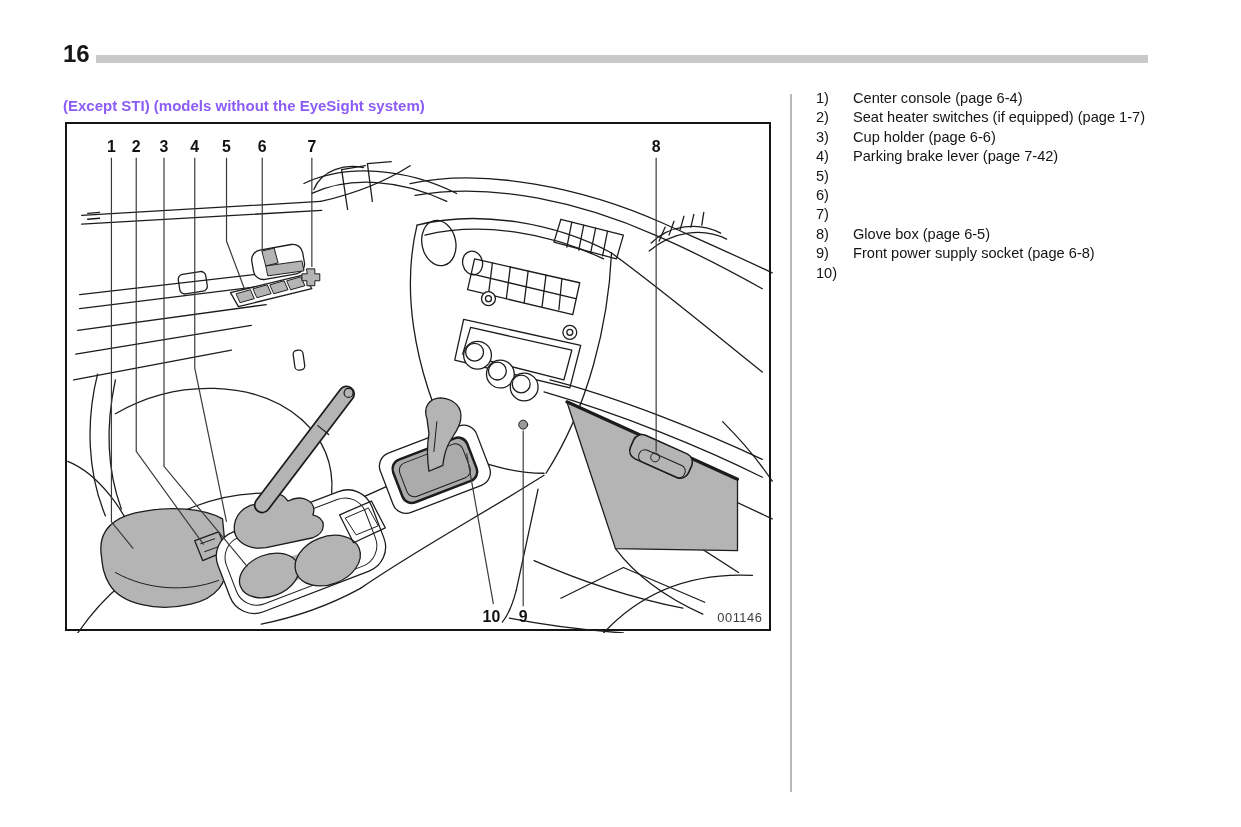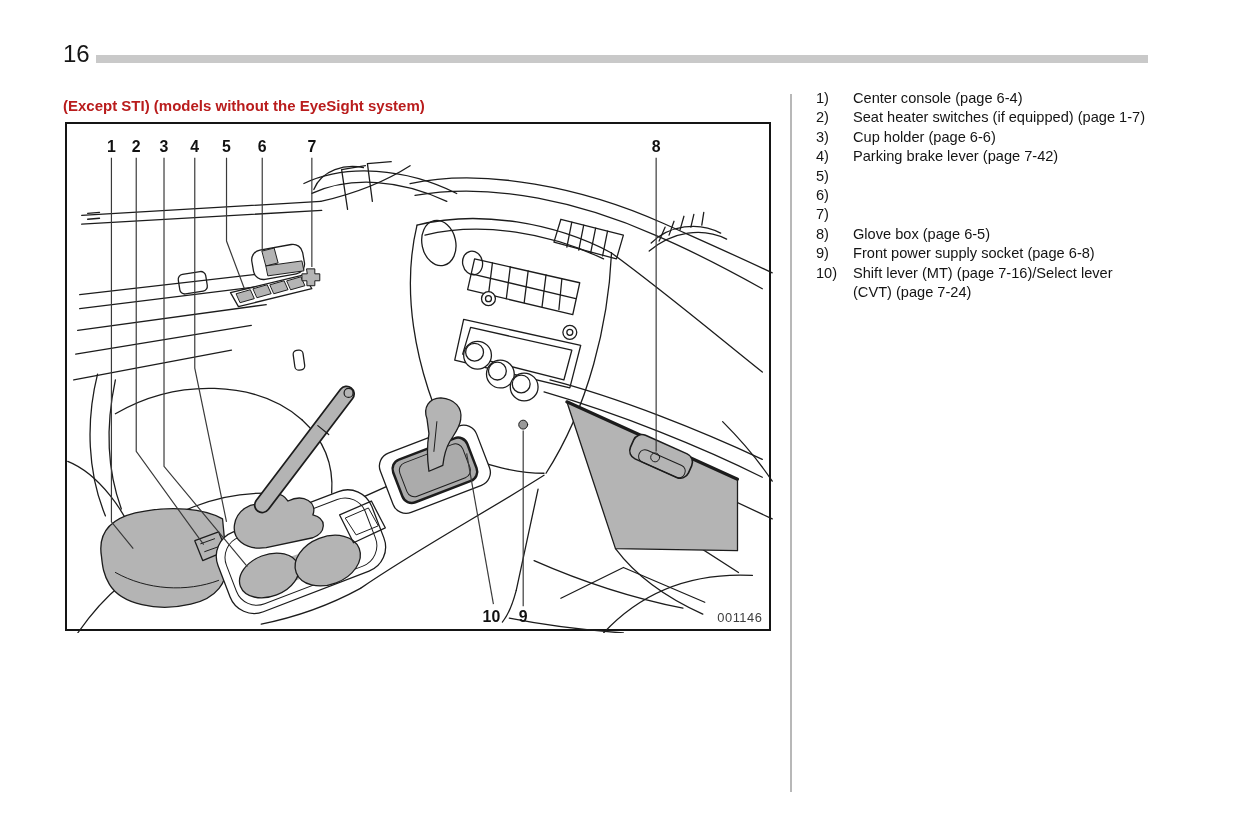--- a/index.html
+++ b/index.html
@@ -4,29 +4,29 @@
 <style>
   * { margin:0; padding:0; box-sizing:border-box; }
   html,body { background:#ffffff; }
   body {
     width:1241px; height:827px; position:relative;
     font-family:"Liberation Sans", sans-serif; color:#111;
     overflow:hidden;
   }
   .page-number {
     position:absolute; left:63px; top:40px;
-    font-size:24px; font-weight:normal; color:#161616; z-index:2;
+    font-size:24px; font-weight:bold; color:#161616; z-index:2;
   }
   .page-rule {
     position:absolute; left:96px; top:55px; width:1052px; height:8px;
     background:#c9c9c9;
   }
   .figure-caption {
     position:absolute; left:63px; top:97px;
-    font-size:15px; font-weight:bold; color:#b91c1c;
+    font-size:15px; font-weight:bold; color:#8b5cf6;
   }
   .figure-frame {
     position:absolute; left:65px; top:122px;
     width:706px; height:509px; border:2px solid #151515; background:#fff;
   }
   .figure-frame svg { display:block; }
   .col-divider {
     position:absolute; left:790px; top:94px; width:2px; height:698px;
     background:#b8b8b8;
   }
@@ -258,15 +258,14 @@
   <div class="legend-item">
     <span class="legend-num">8)</span>
     <span class="legend-text">Glove box (page 6-5)</span>
   </div>
   <div class="legend-item">
     <span class="legend-num">9)</span>
     <span class="legend-text">Front power supply socket (page 6-8)</span>
   </div>
   <div class="legend-item">
     <span class="legend-num">10)</span>
-    <span class="legend-text">Shift lever (MT) (page 7-16)/Select lever (CVT) (page 7-24)</span>
   </div>
 </div>
 
 </body></html>

